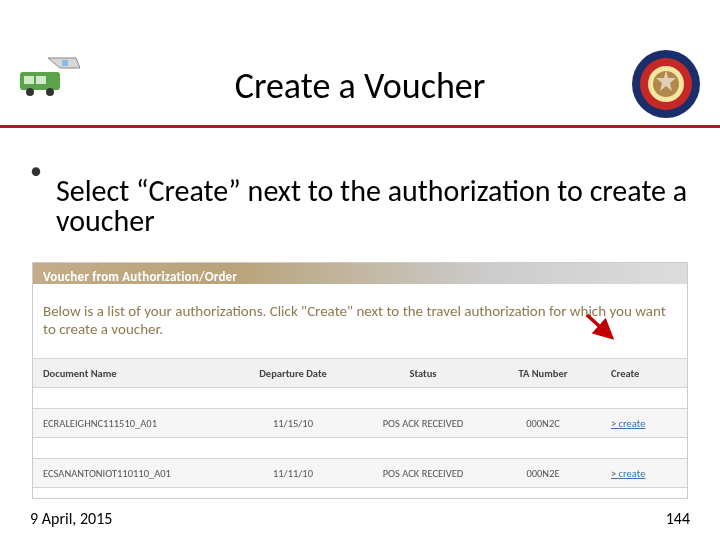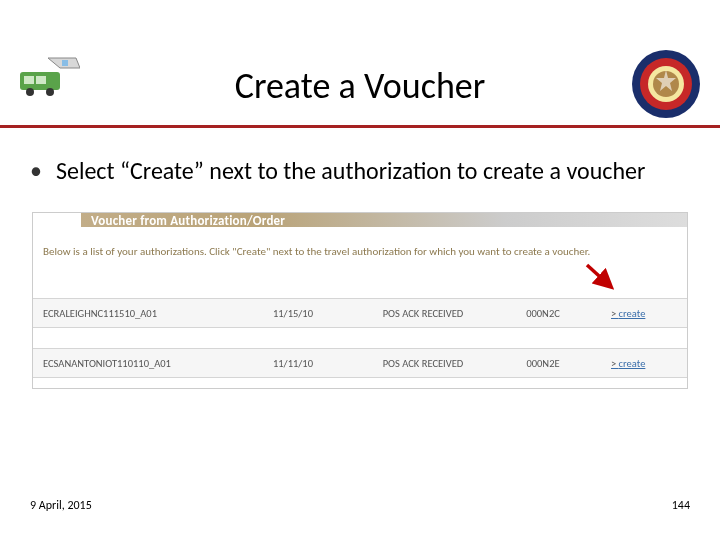--- a/index.html
+++ b/index.html
@@ -42,47 +42,47 @@
     align-items: flex-start;
     margin-bottom: 26px;
   }
   .bullet {
     font-size: 24px;
     line-height: 30px;
     margin-right: 14px;
     color: #333;
   }
   .bullet-text {
-    font-size: 24px;
+    font-size: 30px;
     line-height: 30px;
     color: #000;
+    margin-top: 20px;
   }
   .screenshot {
     border: 1px solid #ccc;
     margin: 0 2px;
     position: relative;
   }
   .banner {
     background: #b9a37e;
     background: linear-gradient(to right, #c2ad88, #b9a378 30%, #ccc 70%, #ddd);
-    height: 14px;
-    display: flex;
-    align-items: flex-start;
+    height: 21px;
+    display: flex;
+    align-items: flex-end;
     padding-left: 10px;
-    margin-left: 48px;
   }
   .banner-label {
     color: #fff;
     font-size: 13px;
     font-weight: 600;
     letter-spacing: 0.2px;
   }
   .instr {
     padding: 18px 10px 20px 10px;
-    font-size: 11px;
+    font-size: 15px;
     color: #8d7a50;
   }
   .table {
     width: 100%;
     font-size: 10.5px;
     color: #555;
   }
   .th-row, .td-row {
     display: flex;
     border-top: 1px solid #d5d5d5;
@@ -108,27 +108,27 @@
     font-size: 10.5px;
   }
   .create-link::before { content: "> "; color: #555; text-decoration: none; }
   .arrow {
     position: absolute;
     right: 70px;
     top: 48px;
   }
   .footer {
     position: absolute;
-    bottom: 28px;
+    bottom: 12px;
     left: 0;
     width: 100%;
     display: flex;
     justify-content: space-between;
     padding: 0 30px;
-    font-size: 12px;
+    font-size: 16px;
     color: #000;
   }
 </style>
 </head>
 <body>
 
 <div class="header">
   <div class="header-logo-left">
     <svg width="62" height="44" viewBox="0 0 62 44">
       <rect x="2" y="18" width="40" height="18" rx="3" fill="#5aa34a"></rect>
@@ -169,20 +169,27 @@
         <defs>
           <marker id="ah" markerWidth="6" markerHeight="6" refX="4" refY="3" orient="auto">
             <path d="M0,0 L6,3 L0,6 Z" fill="#c00000"></path>
           </marker>
         </defs>
         <line x1="4" y1="4" x2="26" y2="24" stroke="#c00000" stroke-width="3.5" marker-end="url(#ah)"></line>
       </svg>
     </div>
 
     <div class="table">
+      <div class="th-row">
+        <div class="c1">Document Name</div>
+        <div class="c2">Departure Date</div>
+        <div class="c3">Status</div>
+        <div class="c4">TA Number</div>
+        <div class="c5">Create</div>
+      </div>
       <div class="td-row">
         <div class="c1">ECRALEIGHNC111510_A01</div>
         <div class="c2">11/15/10</div>
         <div class="c3">POS ACK RECEIVED</div>
         <div class="c4">000N2C</div>
         <div class="c5"><span class="create-link">create</span></div>
       </div>
       <div class="td-row">
         <div class="c1">ECSANANTONIOT110110_A01</div>
         <div class="c2">11/11/10</div>

